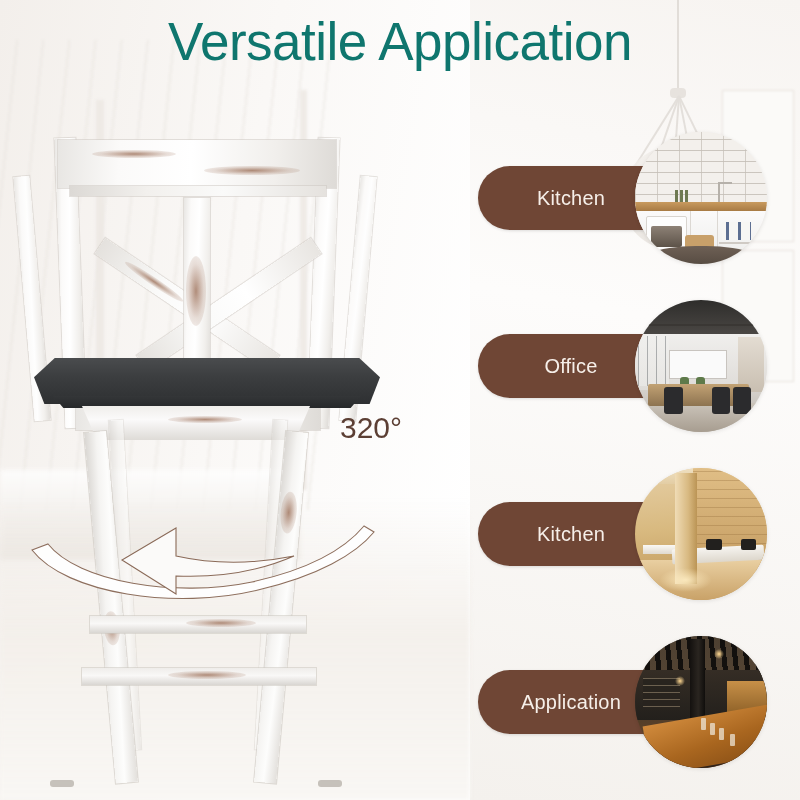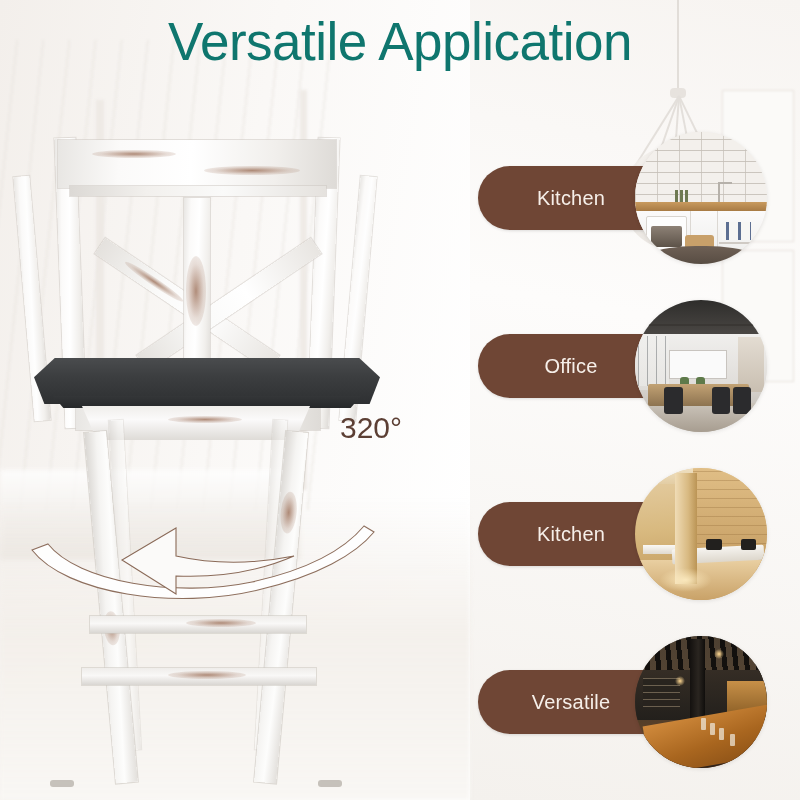--- a/index.html
+++ b/index.html
@@ -531,17 +531,17 @@
           <div class="r-lamp" style="left:60%; top:10%;"></div>
           <div class="r-lamp" style="left:30%; top:30%;"></div>
           <div class="r-floor"></div>
           <div class="r-bar"></div>
           <div class="r-glass" style="left:50%; top:62%;"></div>
           <div class="r-glass" style="left:57%; top:66%;"></div>
           <div class="r-glass" style="left:64%; top:70%;"></div>
           <div class="r-glass" style="left:72%; top:74%;"></div>
         </div>
       </div>
-      <div class="pill-label">Versatile</div>
+      <div class="pill-label">Application</div>
     </div>
 
   </div>
 </div>
 
 </body></html>

